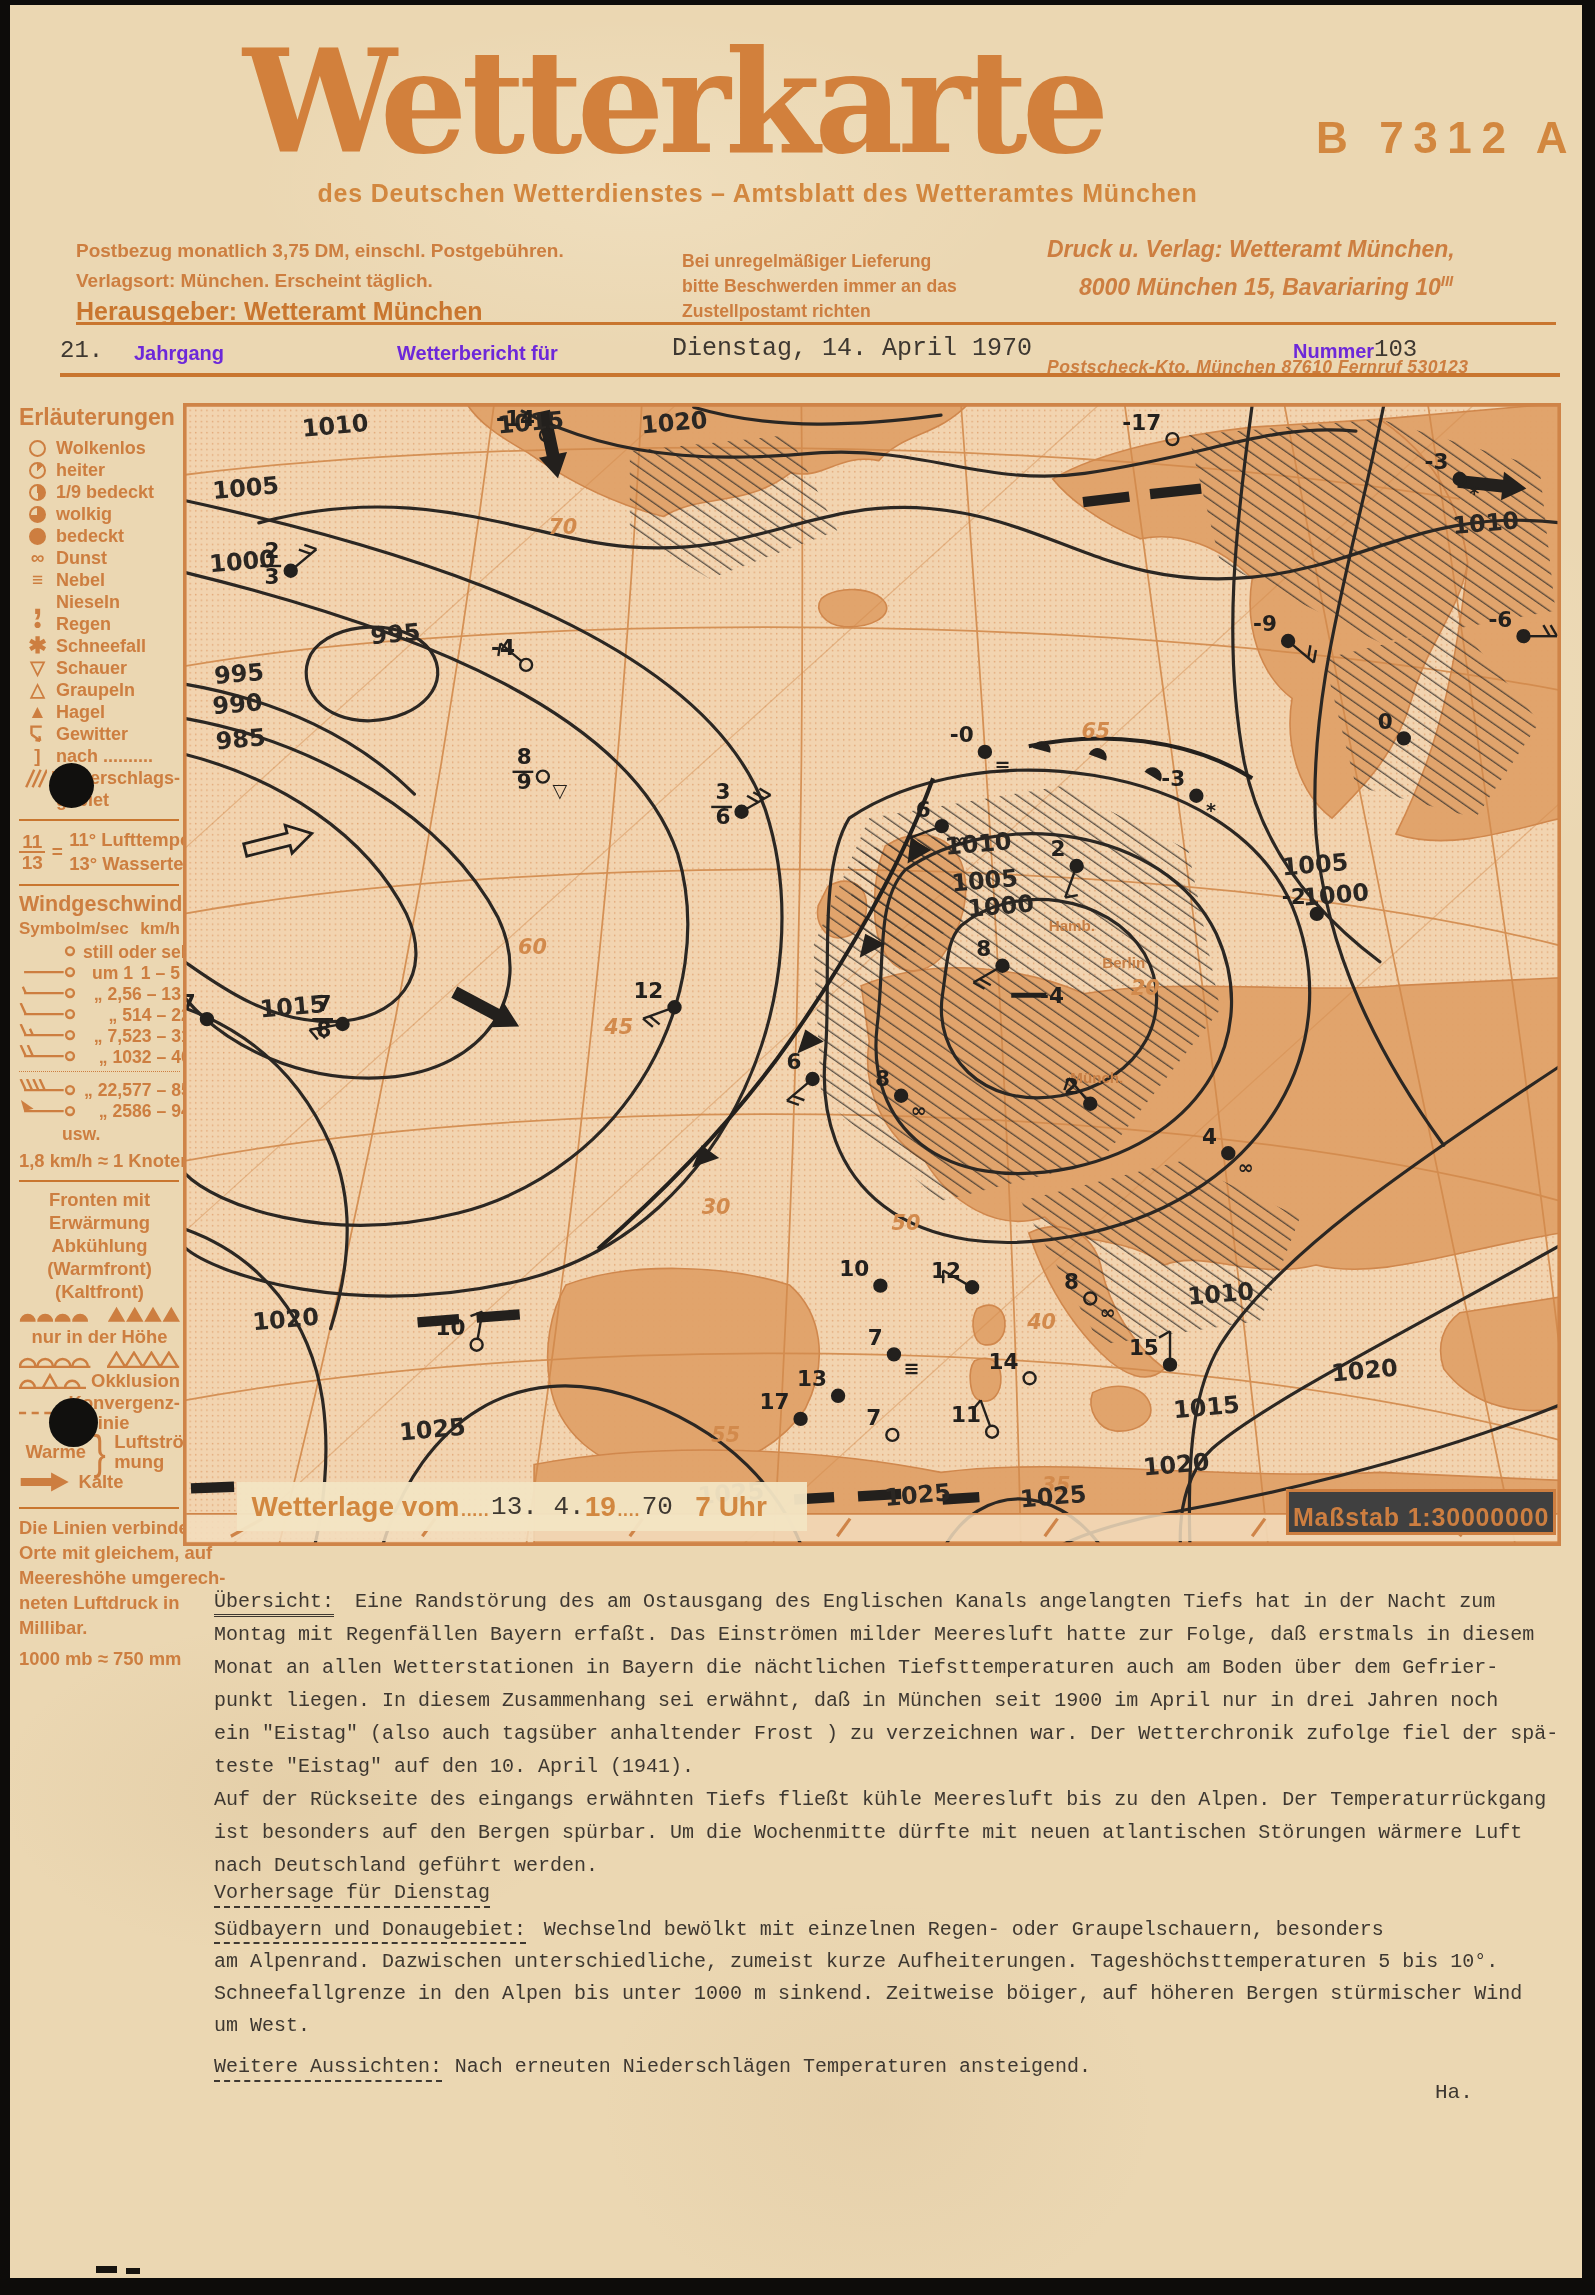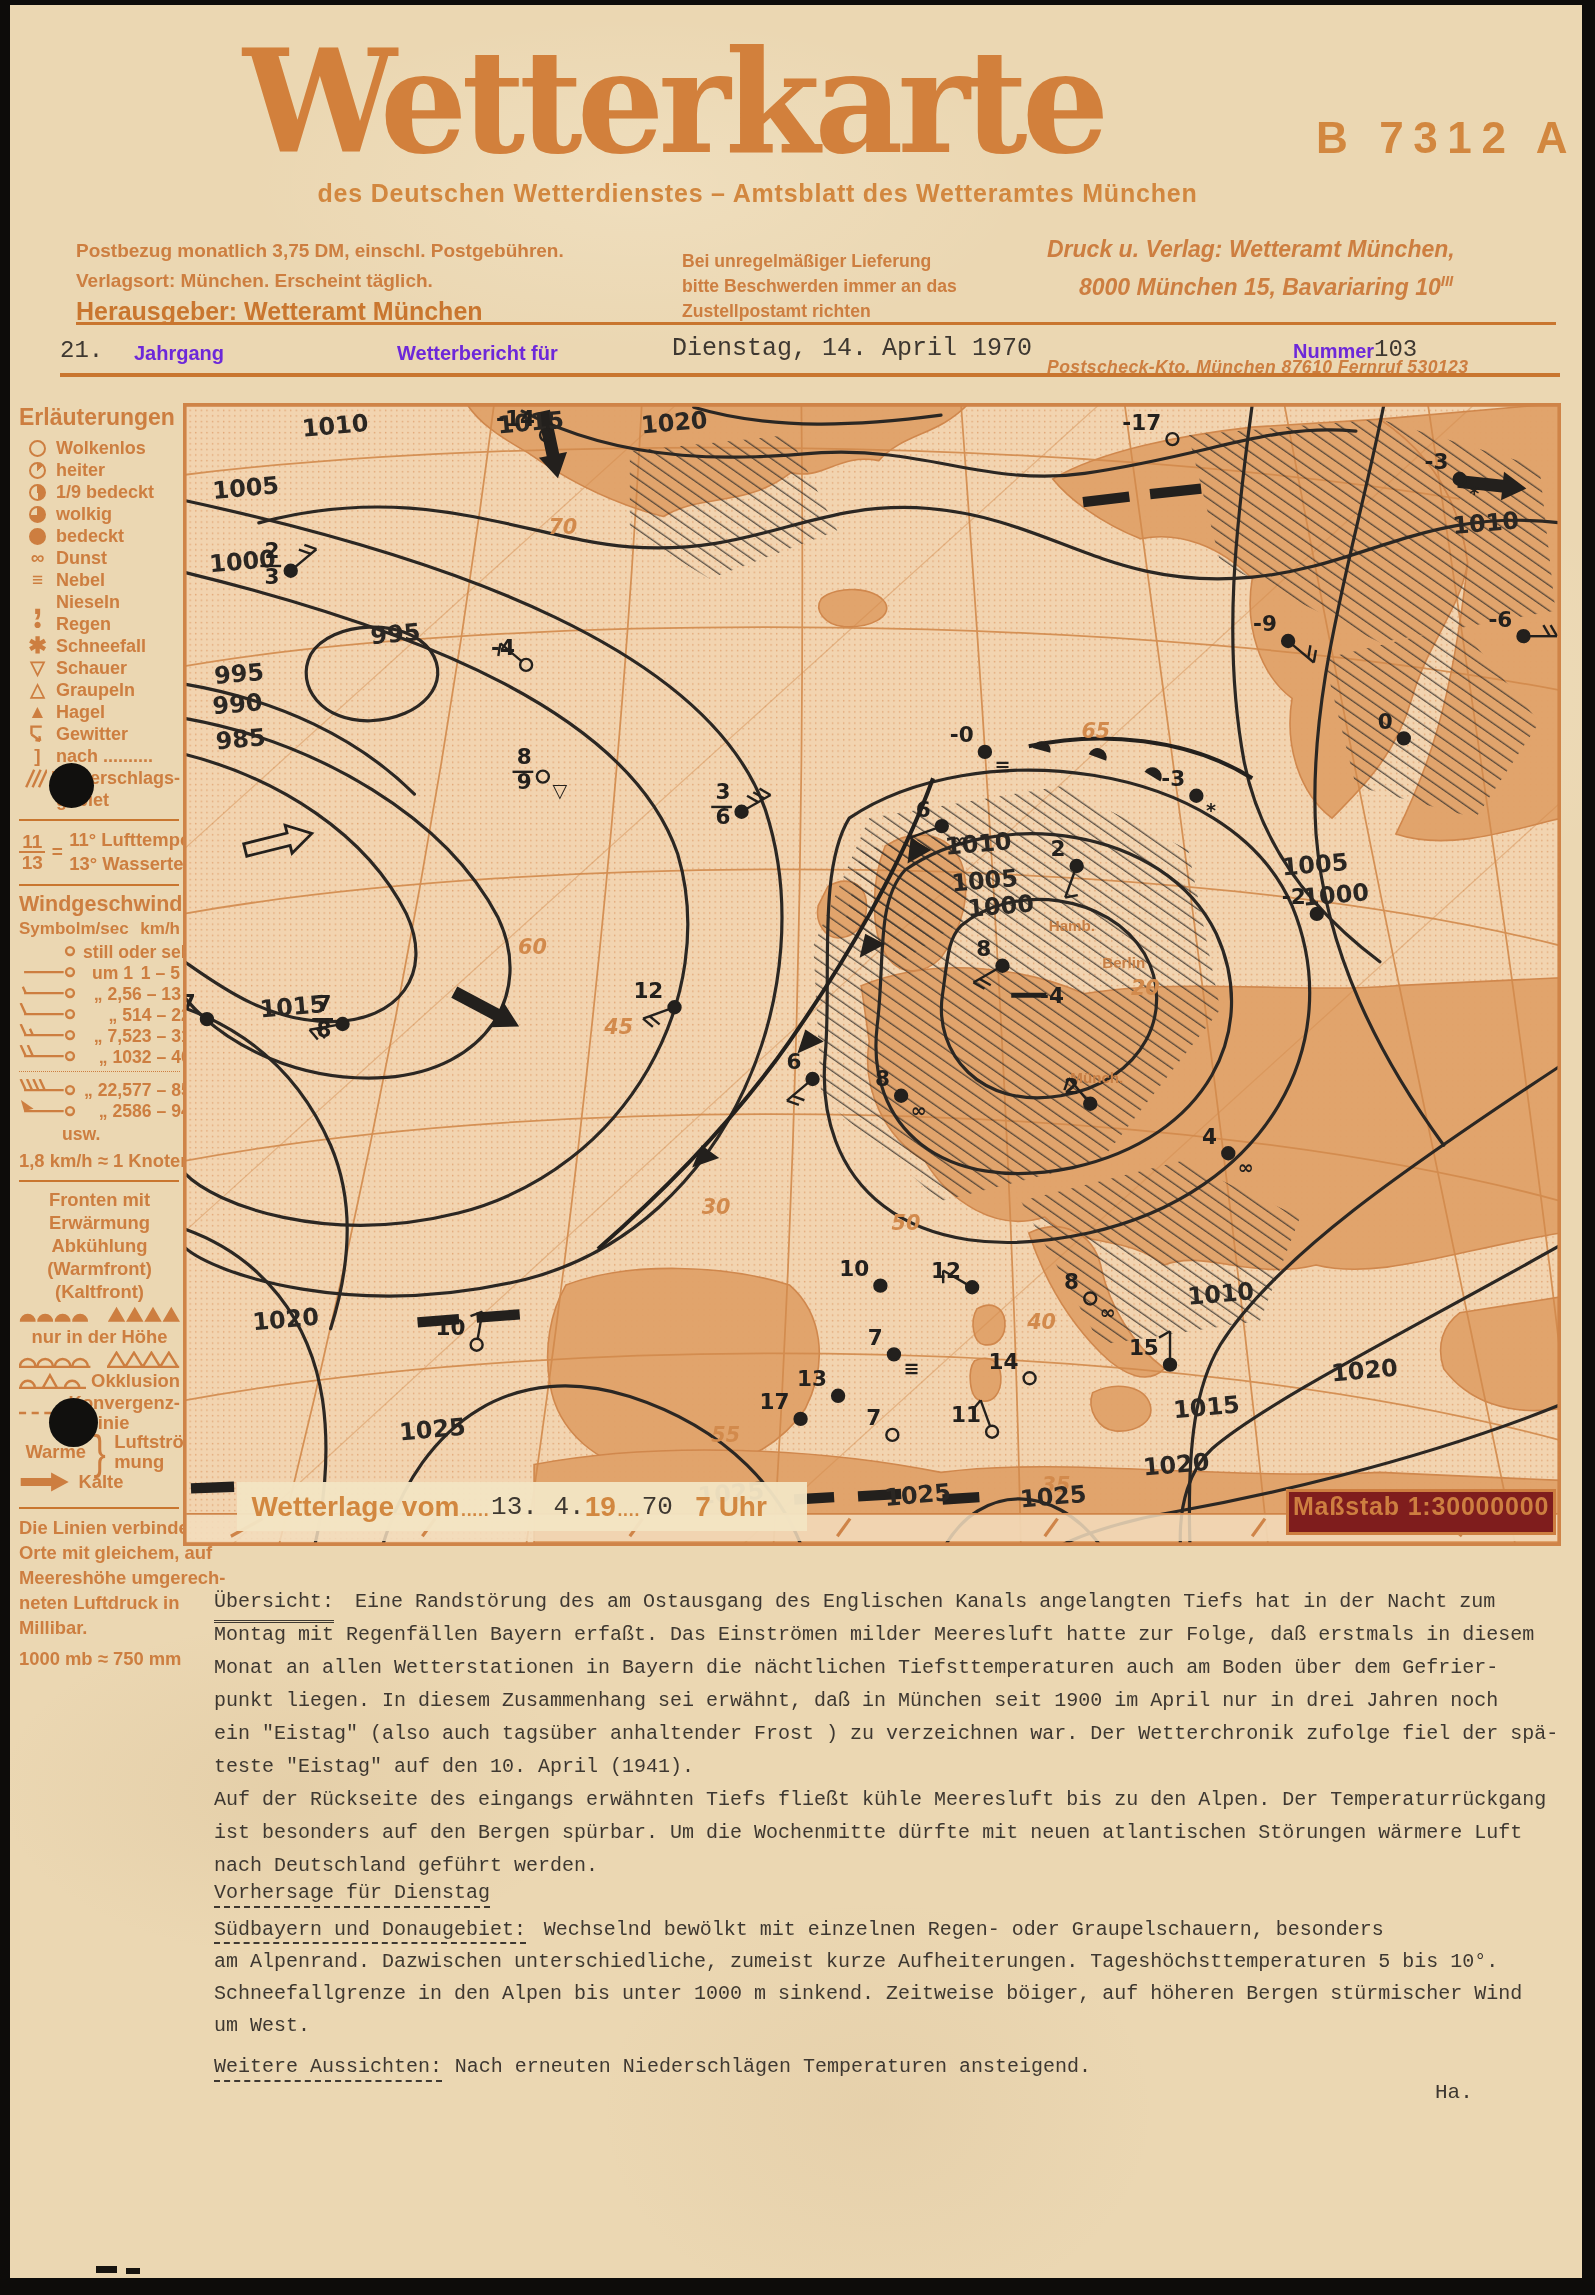--- a/index.html
+++ b/index.html
@@ -72,27 +72,27 @@
   svg text.glabel{font:bold italic 26px "DejaVu Sans",sans-serif;fill:#d28a4c;}
   svg text.clabel{font:bold 19px "Liberation Sans",sans-serif;fill:#c87f45;}
   svg text.stemp{font:bold 27px "DejaVu Sans",sans-serif;fill:#23201d;}
   svg text.ssym{font:bold 24px "DejaVu Sans",sans-serif;fill:#23201d;}
   .caption{position:absolute;left:237px;top:1482px;width:570px;height:49px;
     background:rgba(243,228,195,.96);display:flex;align-items:center;padding-left:14.4px;box-sizing:border-box;white-space:nowrap;}
   .cap-or{color:#d2873f;font-size:28px;font-weight:bold;}
   .cap-dots{color:#d2873f;font-size:17.6px;font-weight:bold;letter-spacing:0.8px;margin:8px 1.6px 0 1.6px;}
   .cap-typed{font-family:"Liberation Mono",monospace;color:#3e3831;font-size:26px;}
   .scalebox{position:absolute;left:1286px;top:1489px;width:270px;height:46px;border:3.2px solid #cd7e40;
-    background:#7f1d1d;display:flex;align-items:flex-start;justify-content:center;box-sizing:border-box;}
+    background:#404040;display:flex;align-items:flex-end;justify-content:center;box-sizing:border-box;}
   .scalebox span{color:#cd7e40;font-size:25px;font-weight:bold;letter-spacing:0.8px;}
   
   .bodytext{position:absolute;left:214px;top:1585px;width:1356px;
     font-family:"Liberation Mono",monospace;color:#3e3831;font-size:20px;line-height:33px;}
   .bline{white-space:nowrap;}
-  .u-double{border-bottom:3.2px double #3e3831;padding-bottom:7px;margin-right:21px;}
+  .u-double{border-bottom:3.2px double #3e3831;padding-bottom:1px;margin-right:21px;}
   .u-dash{border-bottom:2.4px dashed #3e3831;padding-bottom:1.6px;}
   .forecast{position:absolute;left:214px;top:1877px;width:1356px;
     font-family:"Liberation Mono",monospace;color:#3e3831;font-size:20px;line-height:32px;}
   .outlook{position:absolute;left:214px;top:2055px;width:1356px;
     font-family:"Liberation Mono",monospace;color:#3e3831;font-size:20px;}
   .sig{position:absolute;left:1435px;top:2081px;font-family:"Liberation Mono",monospace;color:#3e3831;font-size:21px;}
   .blackmark{position:absolute;background:#17140f;}
 </style>
 </head>
 <body>

